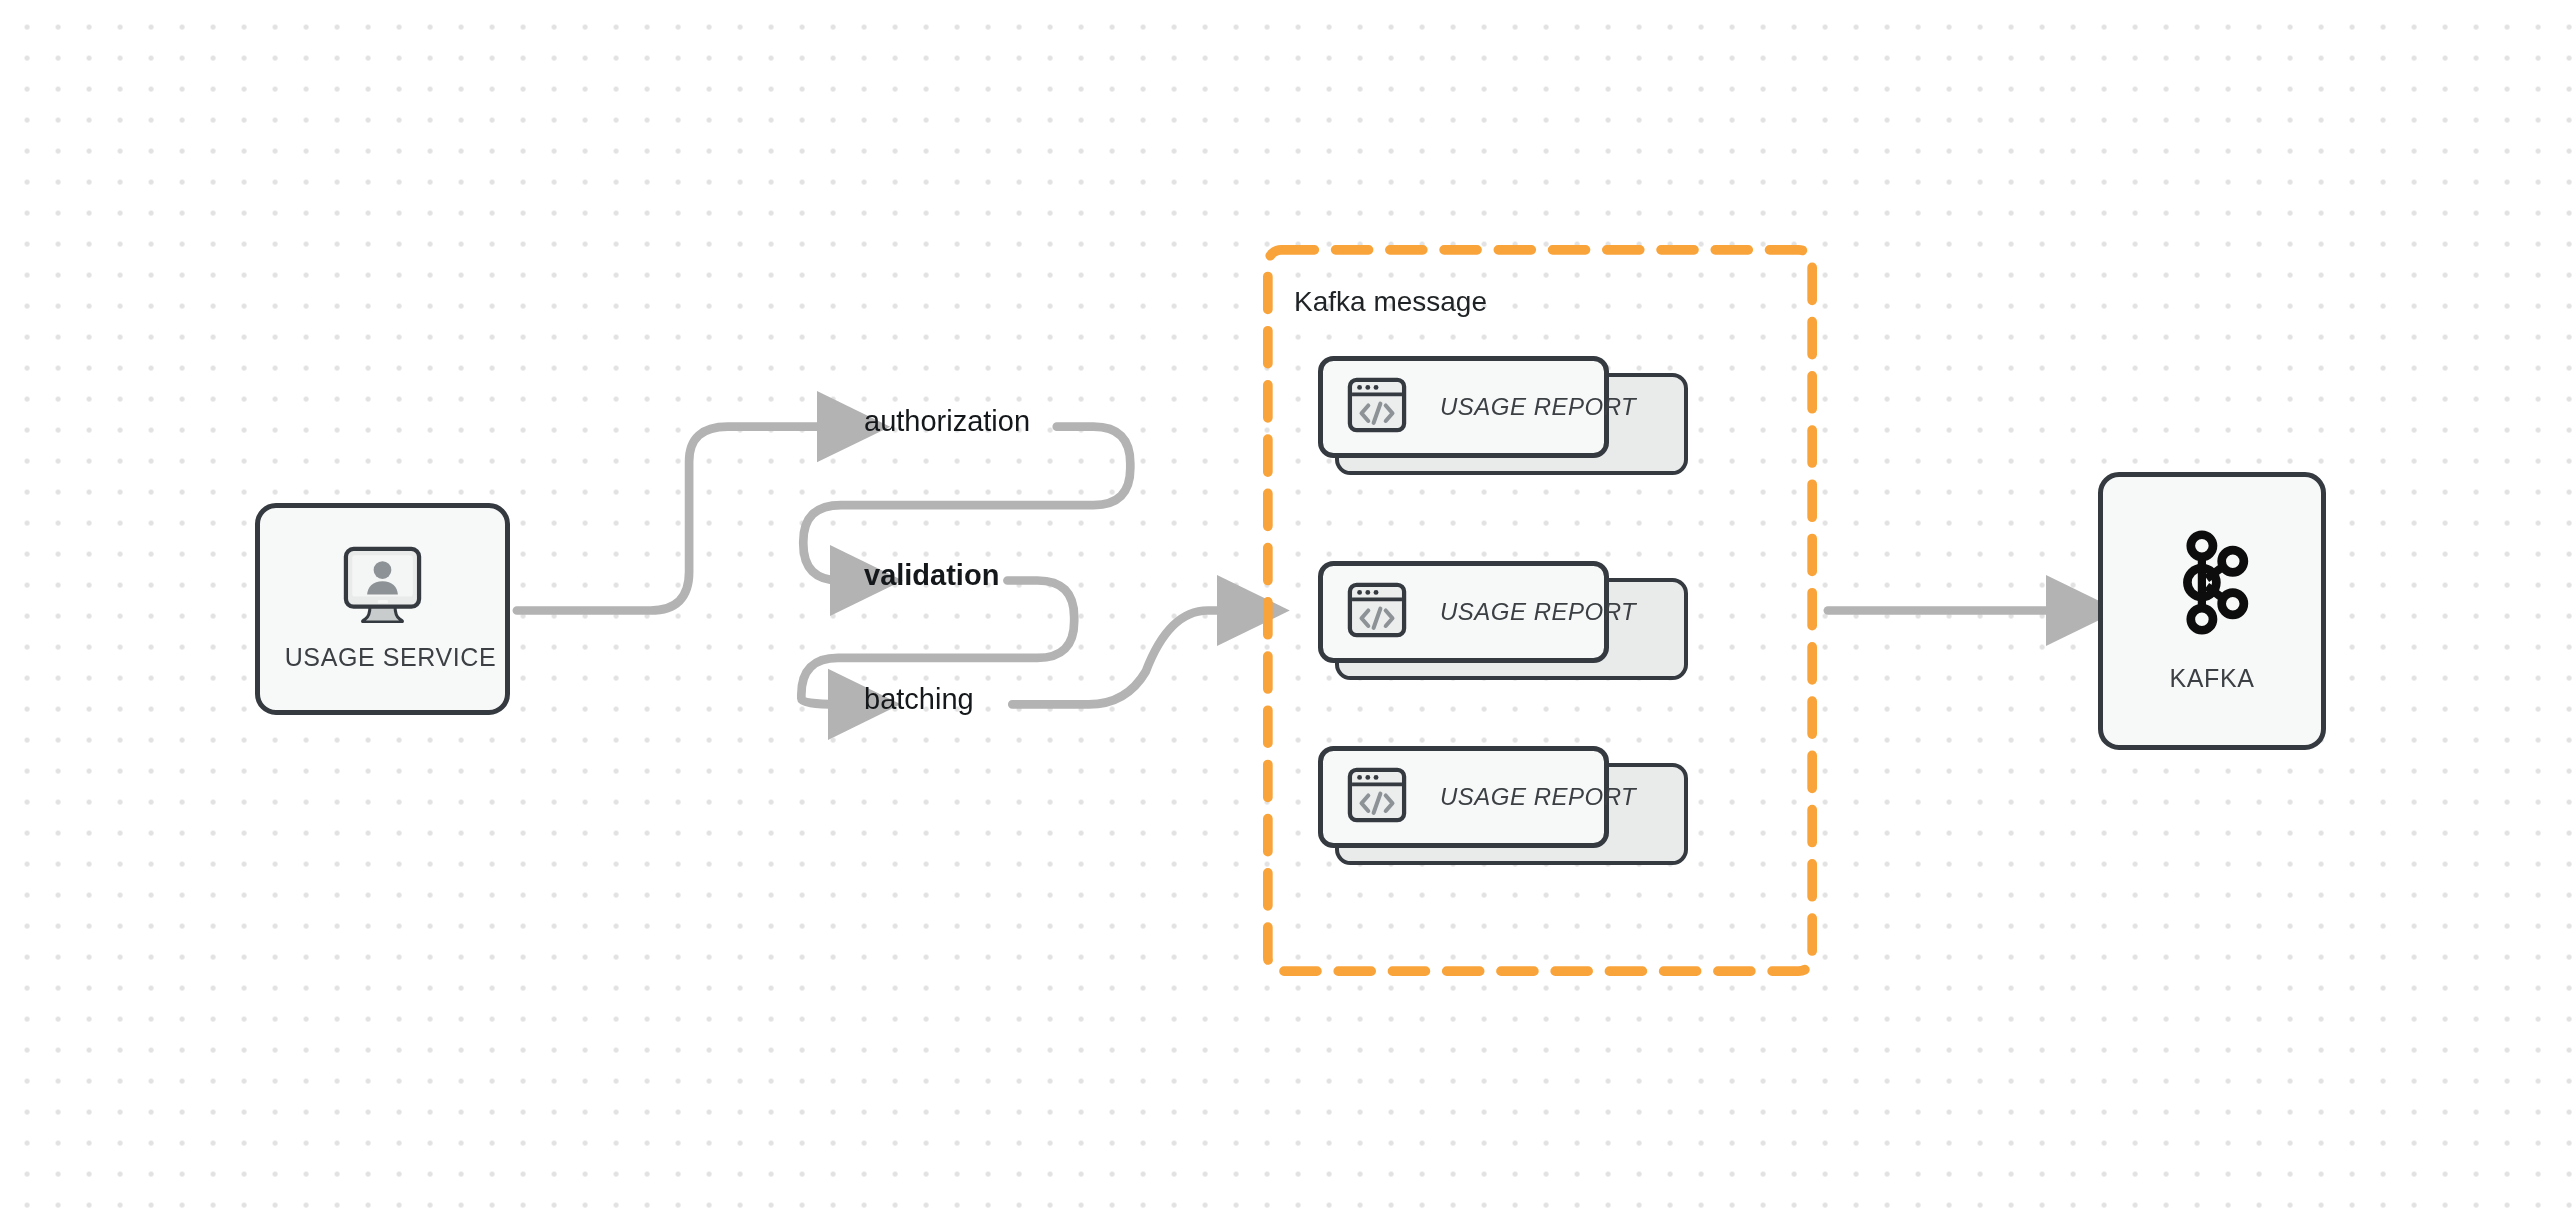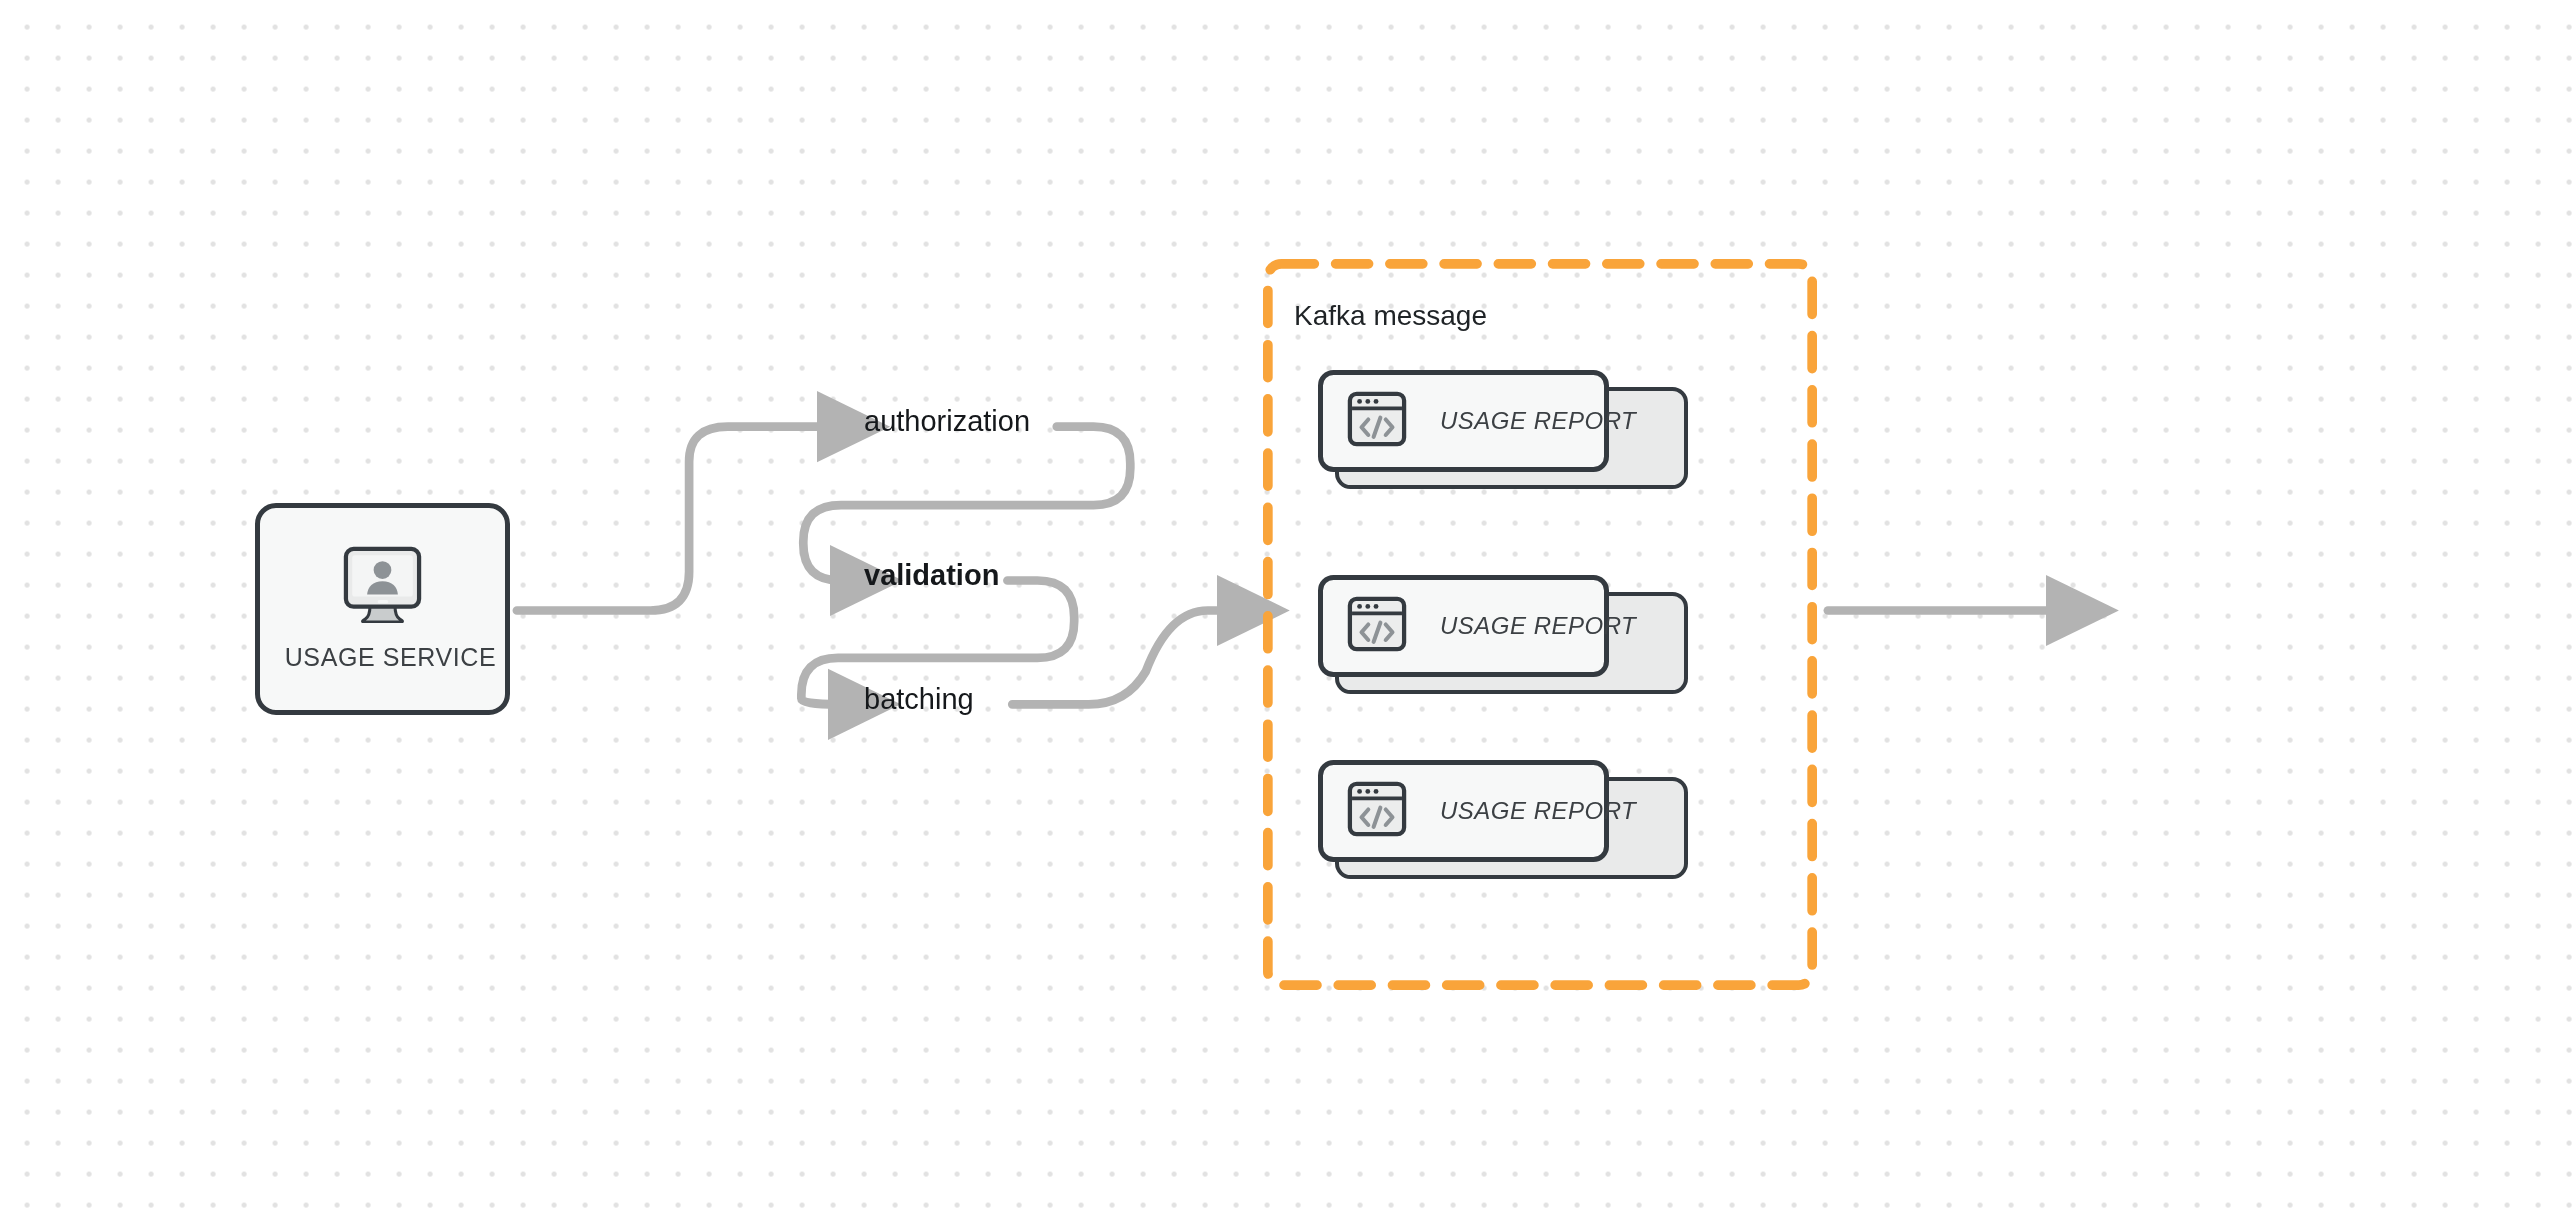--- a/index.html
+++ b/index.html
@@ -55,21 +55,21 @@
     top: 472px;
     width: 228px;
     height: 278px;
   }
   #kafka-node .node-label { margin-top: 25px; }
 
   
   #kafka-message-group {
     position: absolute;
     left: 1263px;
-    top: 259px;
+    top: 245px;
     width: 554px;
     height: 731px;
     box-sizing: border-box;
     border-radius: 13.5px;
   }
   #kafka-message-group .dash-border {
     position: absolute;
     inset: 0;
     pointer-events: none;
   }
@@ -255,15 +255,36 @@
               <path d="M40 31.5 L47 39.5 L40 47.5"></path>
               <path d="M34.5 29.5 L27.5 49.5"></path>
             </g>
           </svg>
         </span>
         <span class="report-label">USAGE REPORT</span>
       </div>
     </div>
   </div>
 
+  <div id="kafka-node" class="node">
+    <span class="icon">
+      <svg width="83" height="105" viewBox="0 0 86 108" aria-hidden="true">
+        <g stroke="#0d0d0d" stroke-width="8.5" fill="none">
+
+          <path d="M32 24 L32 84"></path>
+
+          <path d="M37 50 L56 36"></path>
+          <path d="M37 58 L56 72"></path>
+        </g>
+        <g fill="none" stroke="#0d0d0d" stroke-width="9">
+          <circle cx="32" cy="16" r="11.5"></circle>
+          <circle cx="32" cy="92" r="11.5"></circle>
+          <circle cx="32" cy="54" r="15"></circle>
+          <circle cx="64" cy="32" r="11.5"></circle>
+          <circle cx="64" cy="76" r="11.5"></circle>
+        </g>
+      </svg>
+    </span>
+    <span class="node-label">KAFKA</span>
+  </div>
 
 </div>
 
 
 </body></html>

